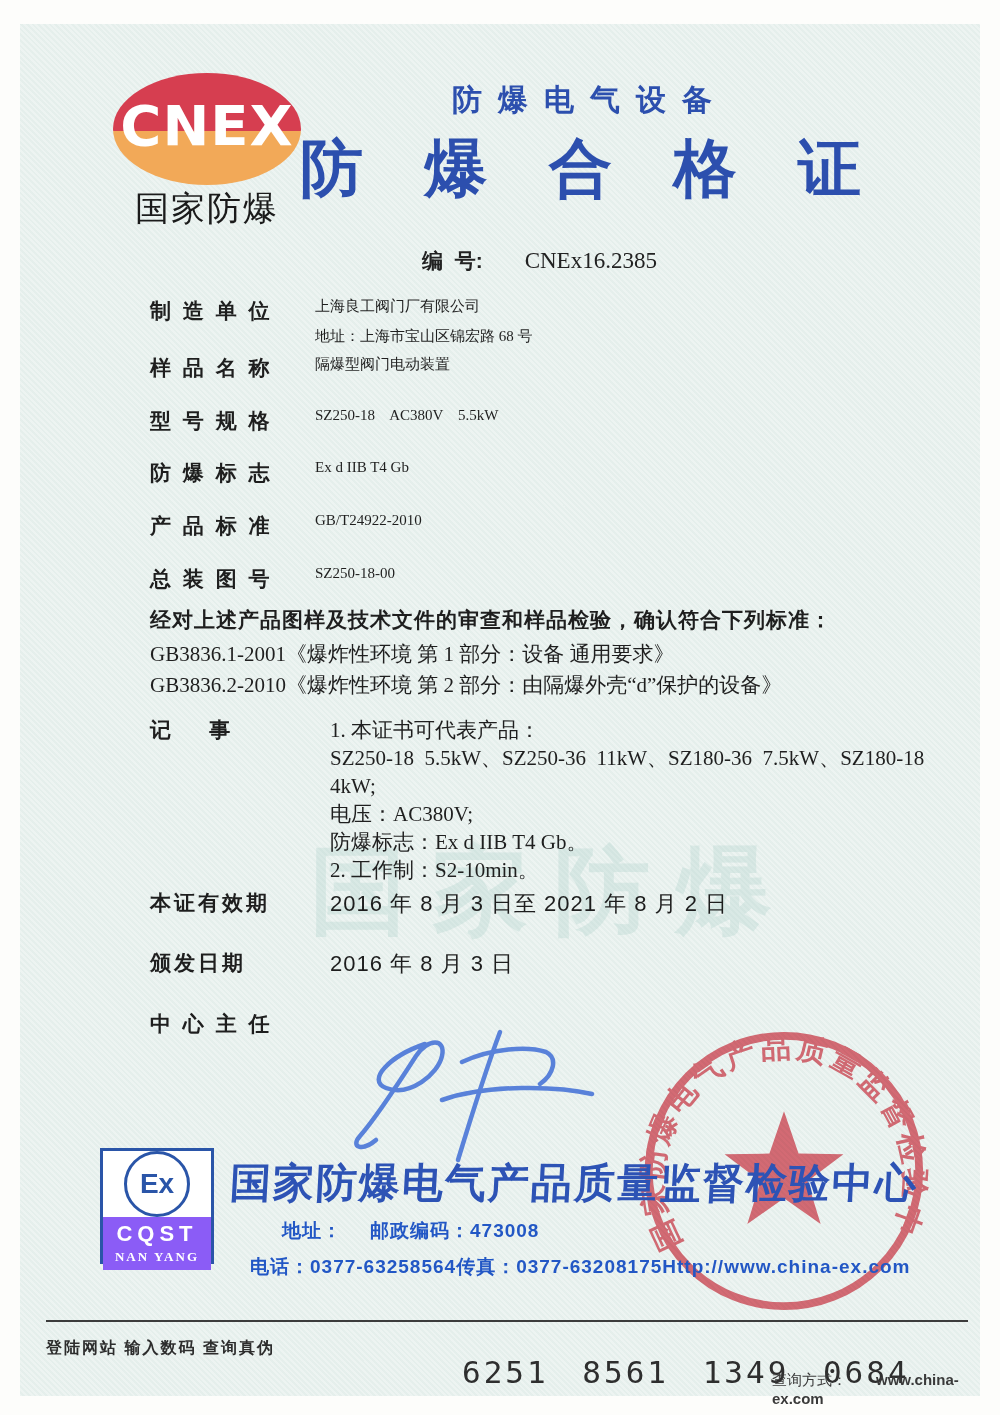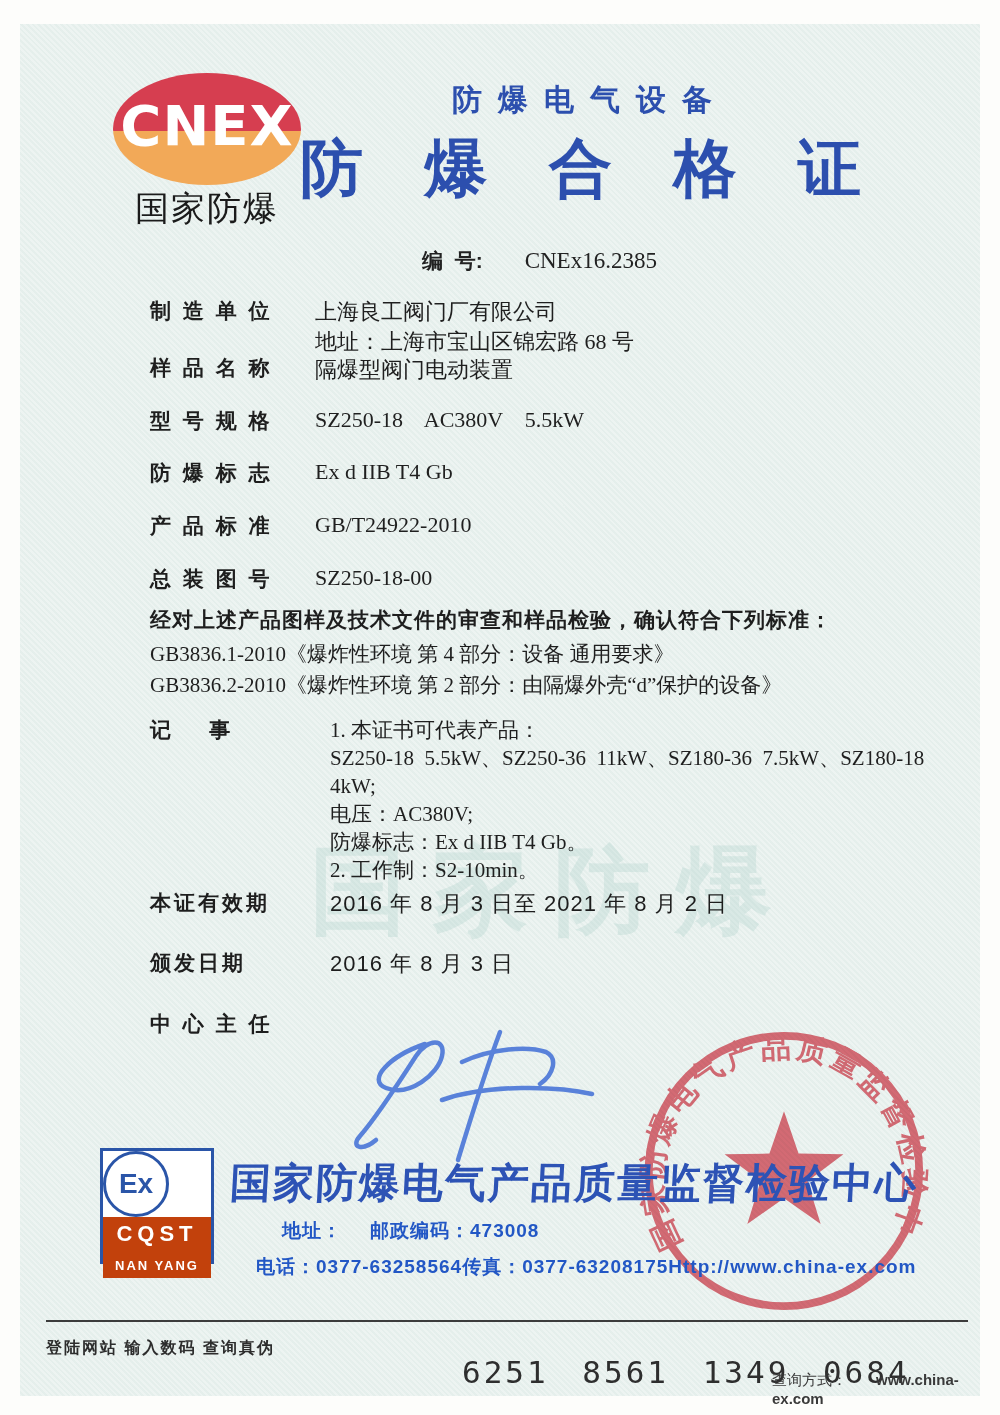--- a/index.html
+++ b/index.html
@@ -47,21 +47,21 @@
   .certno-value{
     font-size:23px;color:#222;
     font-family:"Liberation Serif","DejaVu Serif",serif;
   }
   
   .flabel{
     left:150px;width:180px;font-size:21px;font-weight:bold;color:#1e1e1e;
     letter-spacing:3px;white-space:pre;
   }
   .fvalue{
-    left:315px;width:600px;font-size:22px;color:#1f1f1f;white-space:pre-wrap;
+    left:315px;width:600px;font-size:15px;color:#1f1f1f;white-space:pre-wrap;
     font-family:"Liberation Serif","DejaVu Serif",serif;
   }
   .std-intro{
     left:150px;top:606px;width:780px;font-size:21px;font-weight:bold;
     color:#1e1e1e;letter-spacing:1px;
   }
   .std-item{
     left:150px;width:800px;font-size:21px;color:#1f1f1f;
     font-family:"Liberation Serif","DejaVu Serif",serif;
   }
@@ -80,39 +80,39 @@
     white-space:nowrap;
   }
   
   .signature{left:330px;top:1022px;}
   .stamp{left:628px;top:1002px;opacity:.82;mix-blend-mode:multiply;pointer-events:none;}
   
   .ex-logo{
     left:100px;top:1148px;width:114px;height:116px;background:#fff;
     border:3px solid #2a55a8;box-sizing:border-box;display:flex;flex-direction:column;
   }
-  .ex-top{flex:1;display:flex;align-items:center;justify-content:flex-start;background:#fff;}
+  .ex-top{flex:1;display:flex;align-items:center;justify-content:center;background:#fff;}
   .ex-circle{
     width:60px;height:60px;border:3px solid #2a55a8;border-radius:50%;
     display:flex;align-items:center;justify-content:center;
     color:#2a55a8;font-size:28px;font-weight:bold;background:#fff;
   }
   .ex-bottom{
-    background:#c2410c;color:#fff;text-align:center;padding:4px 0 5px;
+    background:#8b5cf6;color:#fff;text-align:center;padding:4px 0 5px;
   }
   .ex-cqst{font-size:22px;letter-spacing:5px;font-weight:bold;}
-  .ex-ny{font-size:13px;letter-spacing:2px;font-weight:bold;margin-top:11px;}
+  .ex-ny{font-size:13px;letter-spacing:2px;font-weight:bold;margin-top:2px;font-family:Liberation Serif, serif;}
   .org-name{
     left:230px;top:1156px;width:700px;font-size:41px;font-weight:bold;
     color:#2d53b5;letter-spacing:2px;white-space:nowrap;
     font-family:"Liberation Serif","DejaVu Serif",serif;
     transform:skewX(-3deg);
   }
   .org-address{left:282px;top:1218px;display:flex;align-items:baseline;}
-  .org-contact{left:256px;top:1254px;display:flex;align-items:baseline;}
+  .org-contact{left:250px;top:1254px;display:flex;align-items:baseline;}
   .blue-info{font-size:19px;font-weight:bold;color:#2257c5;letter-spacing:1px;}
   .gap28{margin-left:28px;}
   .gap24{}
   
   .divider{left:46px;top:1320px;width:922px;height:2px;background:#3c3c3c;}
   .footer-note-row{left:46px;top:1338px;display:flex;align-items:baseline;gap:46px;}
   .footer-note{font-size:16px;font-weight:bold;color:#2d2d2d;}
   .footer-hint{font-size:16px;font-weight:bold;color:#2d2d2d;letter-spacing:2px;}
   .code-digits{
     left:462px;top:1354px;font-family:"DejaVu Sans Mono","Liberation Mono",monospace;
@@ -154,21 +154,21 @@
 <div class="abs flabel" style="top:459px">防 爆 标 志</div>
 <div class="abs fvalue" style="top:459px">Ex d IIB T4 Gb</div>
 
 <div class="abs flabel" style="top:512px">产 品 标 准</div>
 <div class="abs fvalue" style="top:512px">GB/T24922-2010</div>
 
 <div class="abs flabel" style="top:565px">总 装 图 号</div>
 <div class="abs fvalue" style="top:565px">SZ250-18-00</div>
 
 <div class="abs std-intro">经对上述产品图样及技术文件的审查和样品检验，确认符合下列标准：</div>
-<div class="abs std-item" style="top:640px">GB3836.1-2010《爆炸性环境 第 4 部分：设备 通用要求》</div>
+<div class="abs std-item" style="top:640px">GB3836.1-2001《爆炸性环境 第 1 部分：设备 通用要求》</div>
 <div class="abs std-item" style="top:671px">GB3836.2-2010《爆炸性环境 第 2 部分：由隔爆外壳“d”保护的设备》</div>
 
 <div class="abs flabel" style="top:716px">记    事</div>
 <div class="abs notes-lines">1. 本证书可代表产品：
 SZ250-18  5.5kW、SZ250-36  11kW、SZ180-36  7.5kW、SZ180-18
 4kW;
 电压：AC380V;
 防爆标志：Ex d IIB T4 Gb。
 2. 工作制：S2-10min。</div>
 

